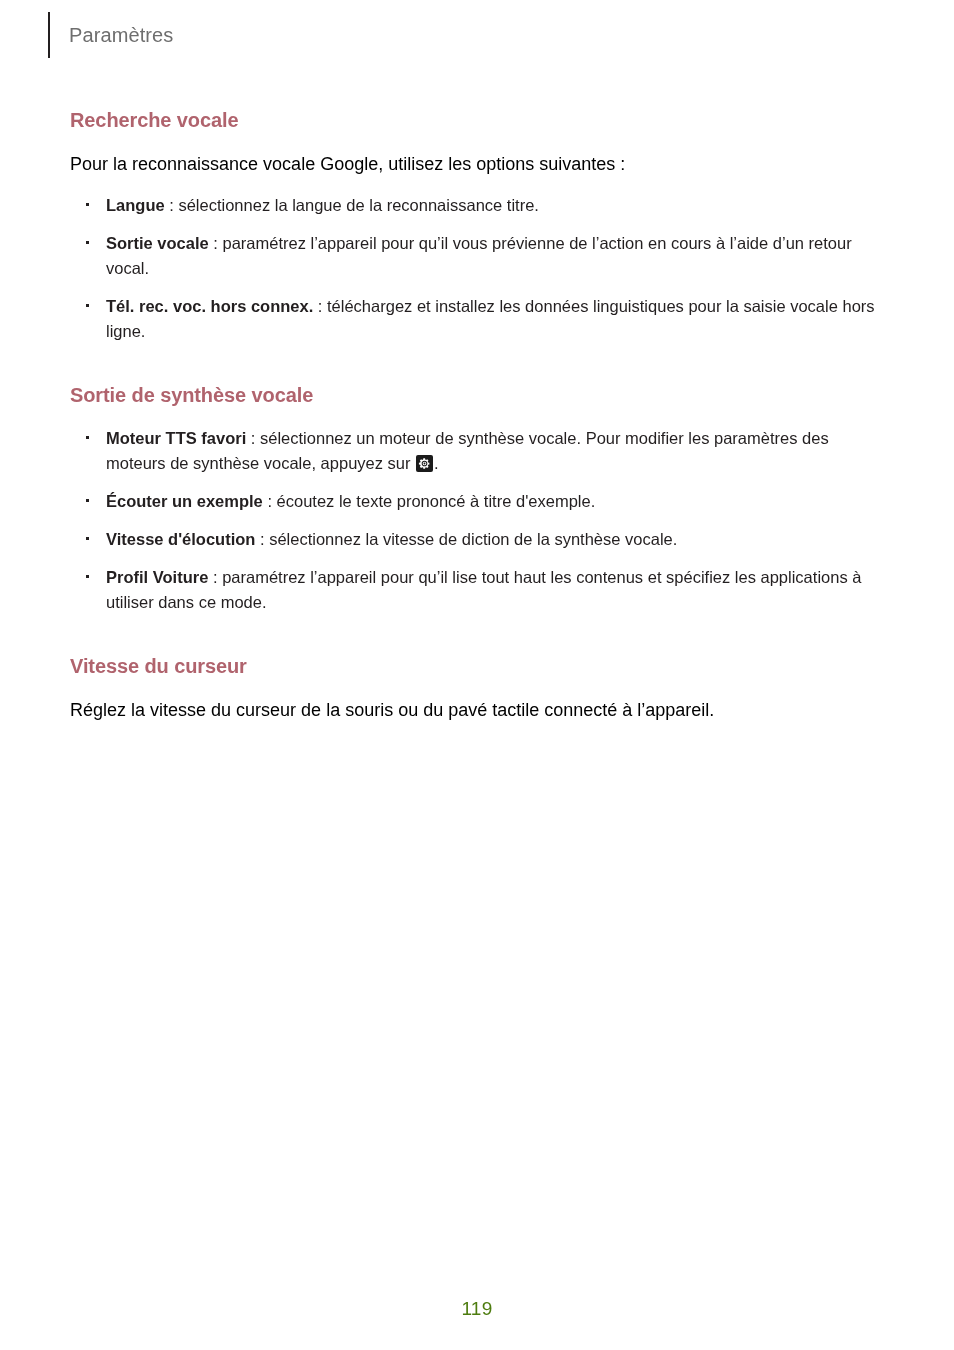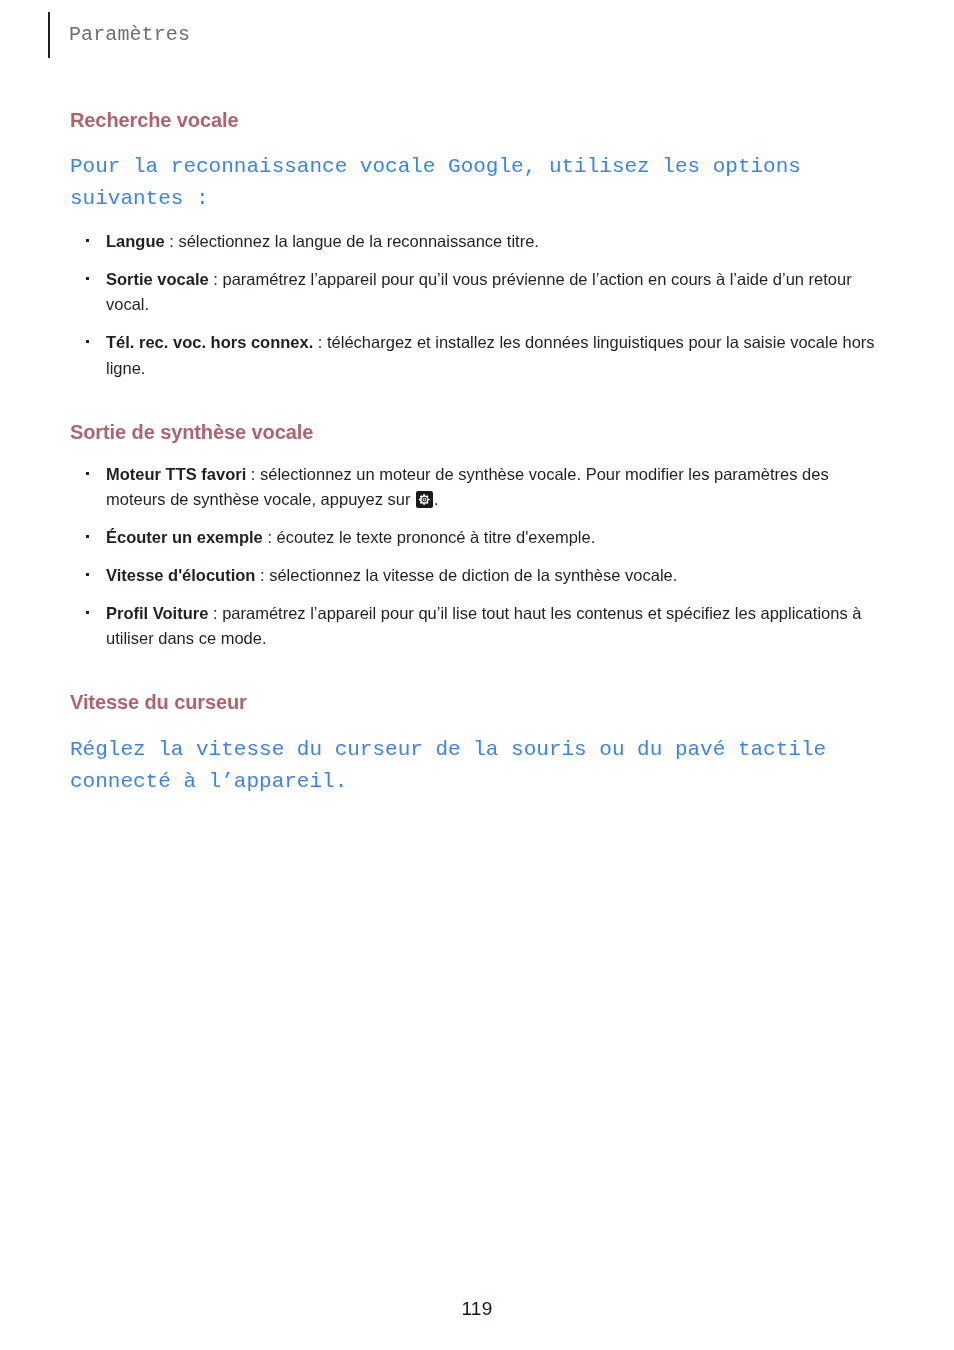--- a/index.html
+++ b/index.html
@@ -32,21 +32,20 @@
     background: #231f20;
     flex: 0 0 auto;
   }
   .header-label {
     margin-left: 19px;
     font-size: 20px;
     color: #6e6e6e;
     letter-spacing: 0.1px;
     line-height: 1;
     white-space: nowrap;
-    font-family: Liberation Mono, monospace;
   }
 
   
   .content {
     position: absolute;
     top: 0;
     left: 70px;
     width: 816px;
   }
 
@@ -62,25 +61,24 @@
   h1.chapter-heading {
     font-size: 40px;
     font-weight: bold;
     color: #5b8fd4;
     margin: 0;
     line-height: 1.2;
     letter-spacing: -0.3px;
   }
 
   p.body-text {
-    font-size: 21px;
+    font-size: 18px;
     line-height: 1.52;
     margin: 0;
-    color: #3b82f6;
-    font-family: Liberation Mono, monospace;
+    color: #000000;
   }
 
   ul.bullets {
     list-style: none;
     margin: 0;
     padding: 0;
   }
   ul.bullets > li {
     position: relative;
     padding-left: 36px;
@@ -134,21 +132,21 @@
   }
 
   
   .page-number {
     position: absolute;
     left: 0;
     right: 0;
     top: 1298px;
     text-align: center;
     font-size: 19px;
-    color: #0f172a;
+    color: #4d7c0f;
     letter-spacing: 0.3px;
   }
 </style>
 </head>
 <body>
 
 <div class="page-header">
   <div class="header-rule"></div>
   <div class="header-label">Paramètres</div>
 </div>

